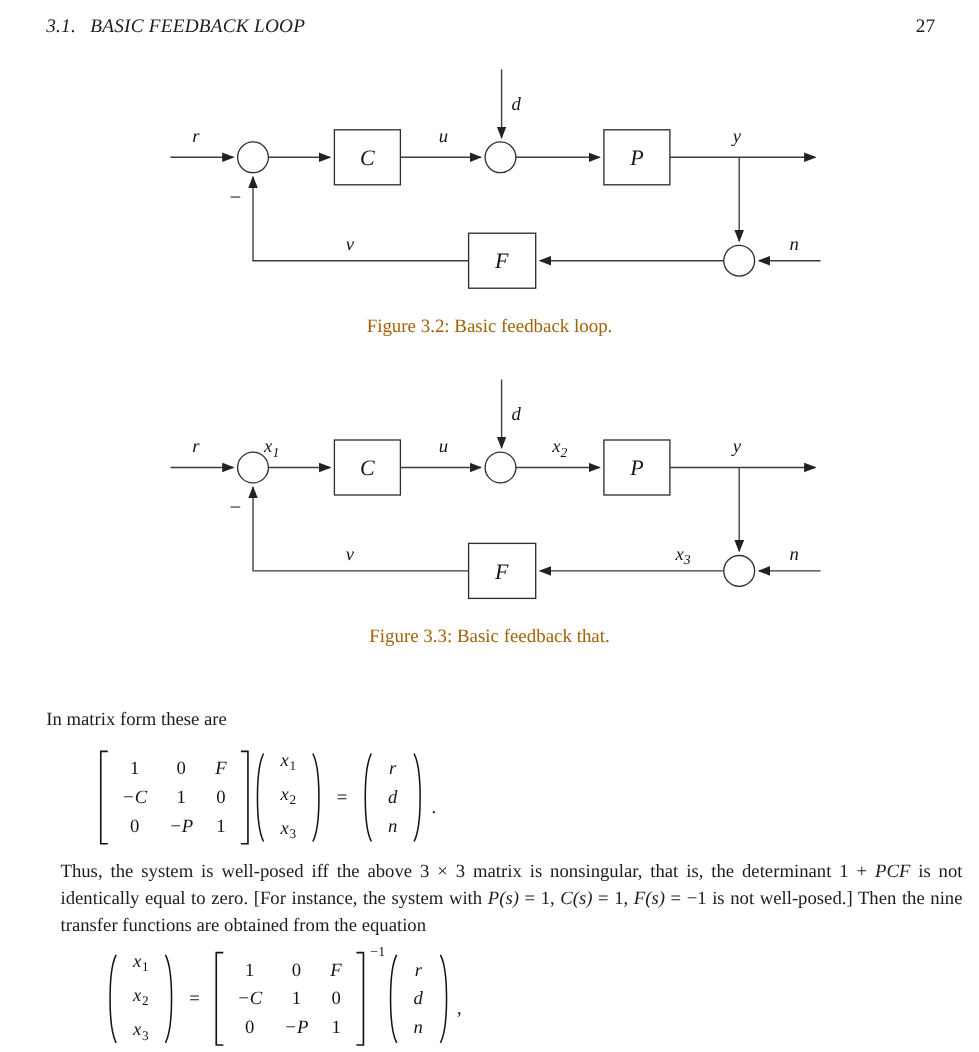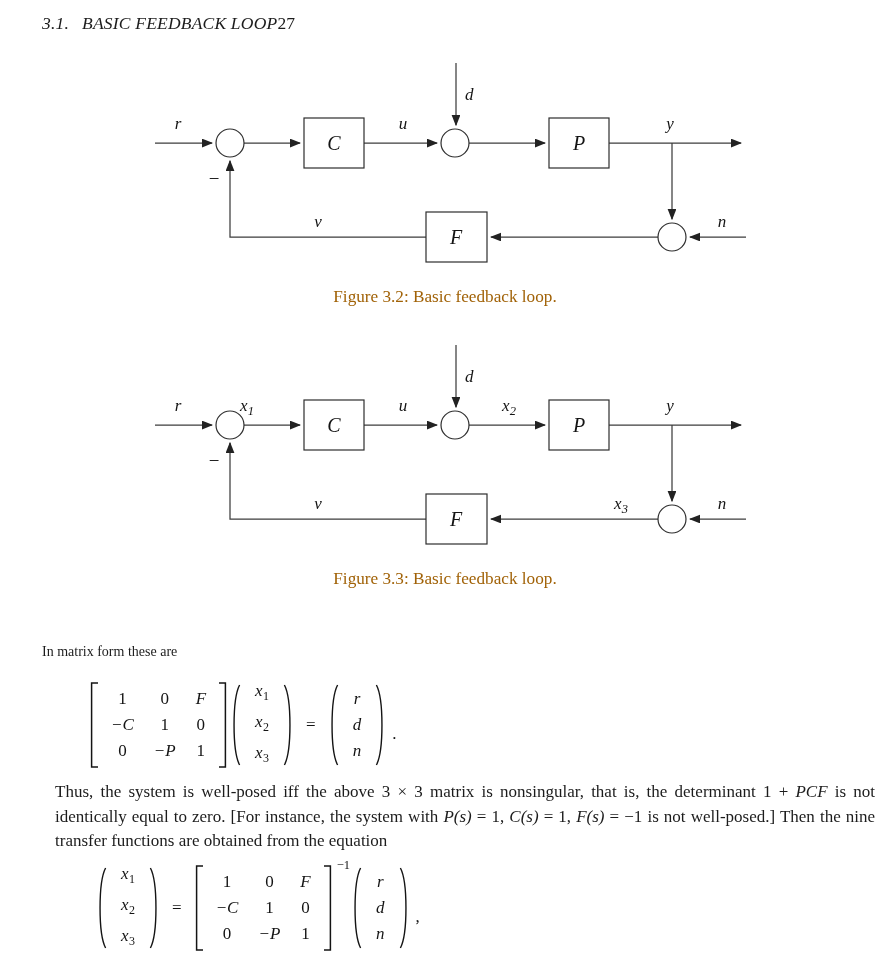--- a/index.html
+++ b/index.html
@@ -6,36 +6,36 @@
   html, body { margin: 0; padding: 0; }
   body {
     width: 890px; height: 956px; background: #ffffff; color: #1c1c1c;
     font-family: "Liberation Serif", "DejaVu Serif", serif;
     position: relative; overflow: hidden;
   }
   .page { position: absolute; inset: 0; }
 
   
   .hdr { position: absolute; top: 13px; left: 42px; right: 40px;
-         display: flex; font-size: 17.5px; }
+         display: flex; justify-content: space-between; font-size: 17.5px; }
   .hdr-left { font-style: italic; letter-spacing: .2px; }
   .hdr-left .num { margin-right: 13px; }
   .hdr-right { font-style: normal; }
 
   
   .fig { position: absolute; left: 0; width: 890px; margin: 0; text-align: center; }
   .fig svg { display: block; }
   .figcap { margin-top: 18px; font-size: 17.2px; color: #a16207; }
   .slabel text { font-family: "Liberation Serif", serif; font-size: 17px; font-style: italic; fill: #141414; }
   .slabel .ssub { font-size: 12.5px; }
   .slabel .minus { font-style: normal; font-size: 19px; }
   .blockletter text { font-family: "Liberation Serif", serif; font-size: 20px; font-style: italic; fill: #141414; }
 
   
-  .lead { position: absolute; top: 644px; left: 42px; margin: 0; font-size: 14px; text-align: center; }
+  .lead { position: absolute; top: 644px; left: 42px; margin: 0; font-size: 17px; text-align: center; }
   .para { position: absolute; top: 767px; left: 42px; width: 820px; margin: 13px;
           font-size: 17px; line-height: 24.6px; text-align: justify; }
   .mit { font-style: italic; }
 
   
   .eq { position: absolute; display: flex; align-items: center; font-size: 17px; color: #141414; }
   .eq1 { top: 678px; left: 88px; }
   .eq2 { top: 861px; left: 95px; }
   .grp { display: flex; align-items: center; }
   .mat { display: grid; grid-template-columns: auto auto auto; column-gap: 20px;
@@ -145,21 +145,21 @@
         <text x="403" y="74" text-anchor="middle">u</text>
         <text x="465" y="45">d</text>
         <text x="509" y="74" text-anchor="middle"><tspan>x</tspan><tspan class="ssub" dy="4">2</tspan></text>
         <text x="670" y="74" text-anchor="middle">y</text>
         <text x="621" y="172" text-anchor="middle"><tspan>x</tspan><tspan class="ssub" dy="4">3</tspan></text>
         <text x="722" y="172" text-anchor="middle">n</text>
         <text x="318" y="172" text-anchor="middle">v</text>
         <text class="minus" x="214" y="130" text-anchor="middle">−</text>
       </g>
     </svg>
-    <figcaption class="figcap">Figure 3.3: Basic feedback loop.</figcaption>
+    <figcaption class="figcap">Figure 3.3: Basic feedback that.</figcaption>
   </figure>
 
   <p class="lead">In matrix form these are</p>
 
   <div class="eq eq1">
     <div class="grp">
       <svg class="brk" width="11" height="88" viewBox="0 0 11 88">
           <path d="M10,2 H3.6 V86 H10" fill="none" stroke="#141414" stroke-width="1.5"></path>
         </svg>
       <div class="mat">

